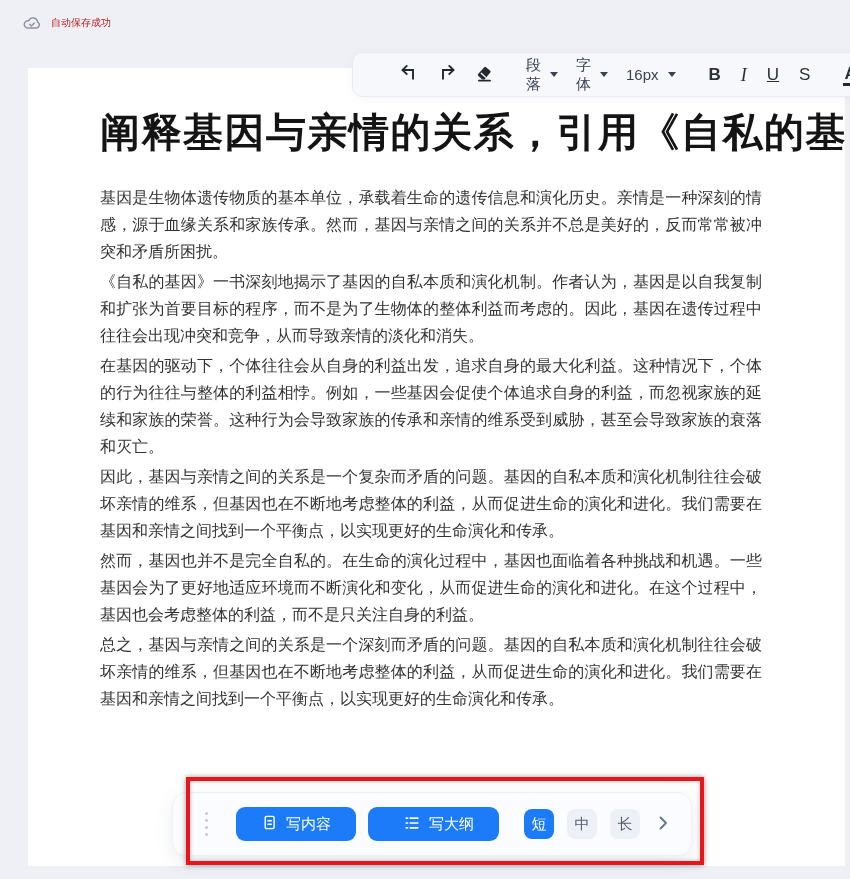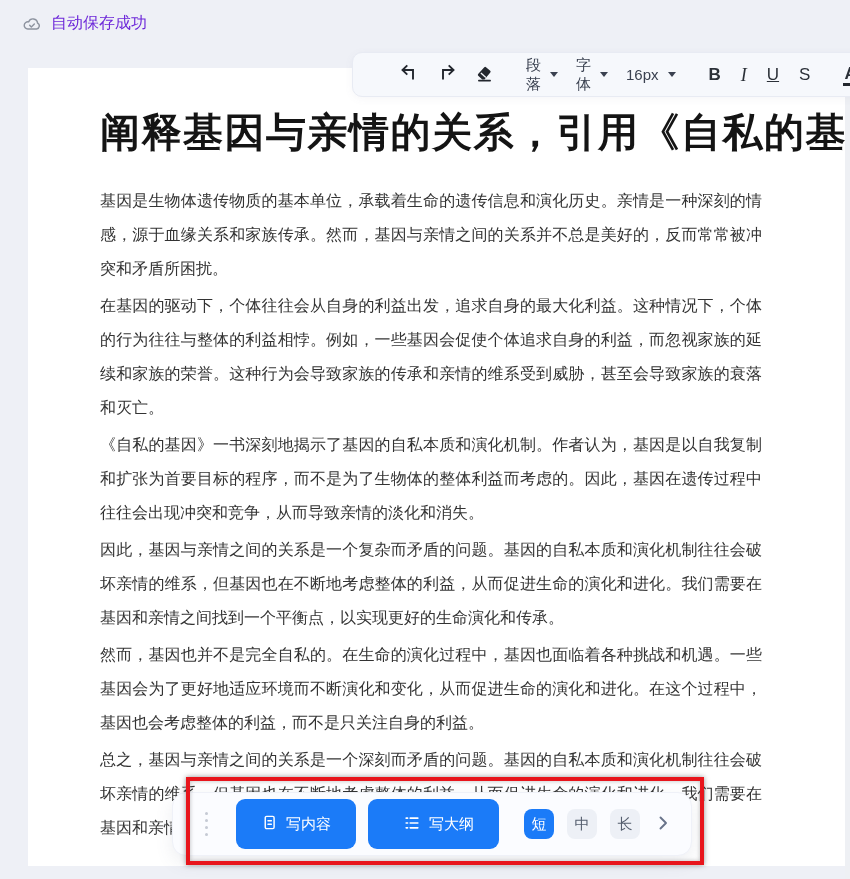--- a/index.html
+++ b/index.html
@@ -6,39 +6,39 @@
   body{
     width:850px;height:879px;position:relative;overflow:hidden;
     background:#eef0f6;
     font-family:"Liberation Sans",sans-serif;
     color:#333;
   }
   
   .status{
     position:absolute;left:22px;top:13px;
     display:flex;align-items:center;gap:9px;
-    color:#6d28d9;font-size:16px;
+    color:#b91c1c;font-size:10px;
   }
   .status svg{display:block;}
   
   .sheet{
     position:absolute;left:28px;top:68px;right:0;height:798px;
     background:#ffffff;
   }
   .content{
     position:absolute;left:72px;top:36px;width:750px;
   }
   .doc-title{
     margin:0 0 24px 0;
     font-size:40px;line-height:56px;font-weight:900;color:#141414;
     letter-spacing:1.5px;white-space:nowrap;overflow:hidden;width:750px;
   }
   .content p{
     margin:0 0 3px 0;width:662px;
-    font-size:16px;line-height:34px;color:#333;
+    font-size:16px;line-height:27px;color:#333;
     text-align:justify;
   }
   
   .scroll-track{
     position:absolute;right:0;top:97px;width:5px;height:782px;
     background:#eef0f4;
   }
   
   .fmt-toolbar{
     position:absolute;left:352px;top:52px;right:-24px;height:45px;
@@ -70,21 +70,21 @@
     position:absolute;left:172px;top:792px;width:520px;height:64px;
     background:#fbfcff;border:1px solid #eff1f8;border-radius:14px;
     box-shadow:0 6px 18px rgba(80,90,120,.10);
     display:flex;align-items:center;
     padding:0 16px 0 30px;box-sizing:border-box;
   }
   .drag-handle{display:flex;flex-direction:column;gap:4px;cursor:grab;padding:4px 2px;}
   .drag-handle i{width:3px;height:3px;border-radius:50%;background:#c5cad4;display:block;}
   .ai-btn{
     display:flex;align-items:center;gap:8px;
-    height:50px;padding:0 25px;border:none;border-radius:9px;
+    height:34px;padding:0 25px;border:none;border-radius:9px;
     background:var(--blue);color:#fff;font-size:15px;cursor:pointer;
     font-family:"Liberation Sans",sans-serif;
   }
   .ai-btn + .ai-btn{margin-left:12px;padding-left:35px;}
   .ai-btn:first-of-type{margin-left:26px;}
   .chip{
     width:30px;height:30px;border:none;border-radius:8px;
     background:#edf0f6;color:#555e6e;font-size:15px;cursor:pointer;
     display:flex;align-items:center;justify-content:center;
     font-family:"Liberation Sans",sans-serif;
@@ -110,22 +110,22 @@
       <path d="M9.2 13.6l2 2 3.6-3.6"></path>
     </svg>
   </span>
   <span>自动保存成功</span>
 </div>
 
 <div class="sheet">
   <div class="content">
     <h1 class="doc-title">阐释基因与亲情的关系，引用《自私的基因》</h1>
     <p>基因是生物体遗传物质的基本单位，承载着生命的遗传信息和演化历史。亲情是一种深刻的情感，源于血缘关系和家族传承。然而，基因与亲情之间的关系并不总是美好的，反而常常被冲突和矛盾所困扰。</p>
+    <p>《自私的基因》一书深刻地揭示了基因的自私本质和演化机制。作者认为，基因是以自我复制和扩张为首要目标的程序，而不是为了生物体的整体利益而考虑的。因此，基因在遗传过程中往往会出现冲突和竞争，从而导致亲情的淡化和消失。</p>
     <p>在基因的驱动下，个体往往会从自身的利益出发，追求自身的最大化利益。这种情况下，个体的行为往往与整体的利益相悖。例如，一些基因会促使个体追求自身的利益，而忽视家族的延续和家族的荣誉。这种行为会导致家族的传承和亲情的维系受到威胁，甚至会导致家族的衰落和灭亡。</p>
-    <p>《自私的基因》一书深刻地揭示了基因的自私本质和演化机制。作者认为，基因是以自我复制和扩张为首要目标的程序，而不是为了生物体的整体利益而考虑的。因此，基因在遗传过程中往往会出现冲突和竞争，从而导致亲情的淡化和消失。</p>
     <p>因此，基因与亲情之间的关系是一个复杂而矛盾的问题。基因的自私本质和演化机制往往会破坏亲情的维系，但基因也在不断地考虑整体的利益，从而促进生命的演化和进化。我们需要在基因和亲情之间找到一个平衡点，以实现更好的生命演化和传承。</p>
     <p>然而，基因也并不是完全自私的。在生命的演化过程中，基因也面临着各种挑战和机遇。一些基因会为了更好地适应环境而不断演化和变化，从而促进生命的演化和进化。在这个过程中，基因也会考虑整体的利益，而不是只关注自身的利益。</p>
     <p>总之，基因与亲情之间的关系是一个深刻而矛盾的问题。基因的自私本质和演化机制往往会破坏亲情的维系，但基因也在不断地考虑整体的利益，从而促进生命的演化和进化。我们需要在基因和亲情之间找到一个平衡点，以实现更好的生命演化和传承。</p>
   </div>
 </div>
 
 <div class="scroll-track"></div>
 
 <div class="fmt-toolbar">
   <button class="tb-btn">

